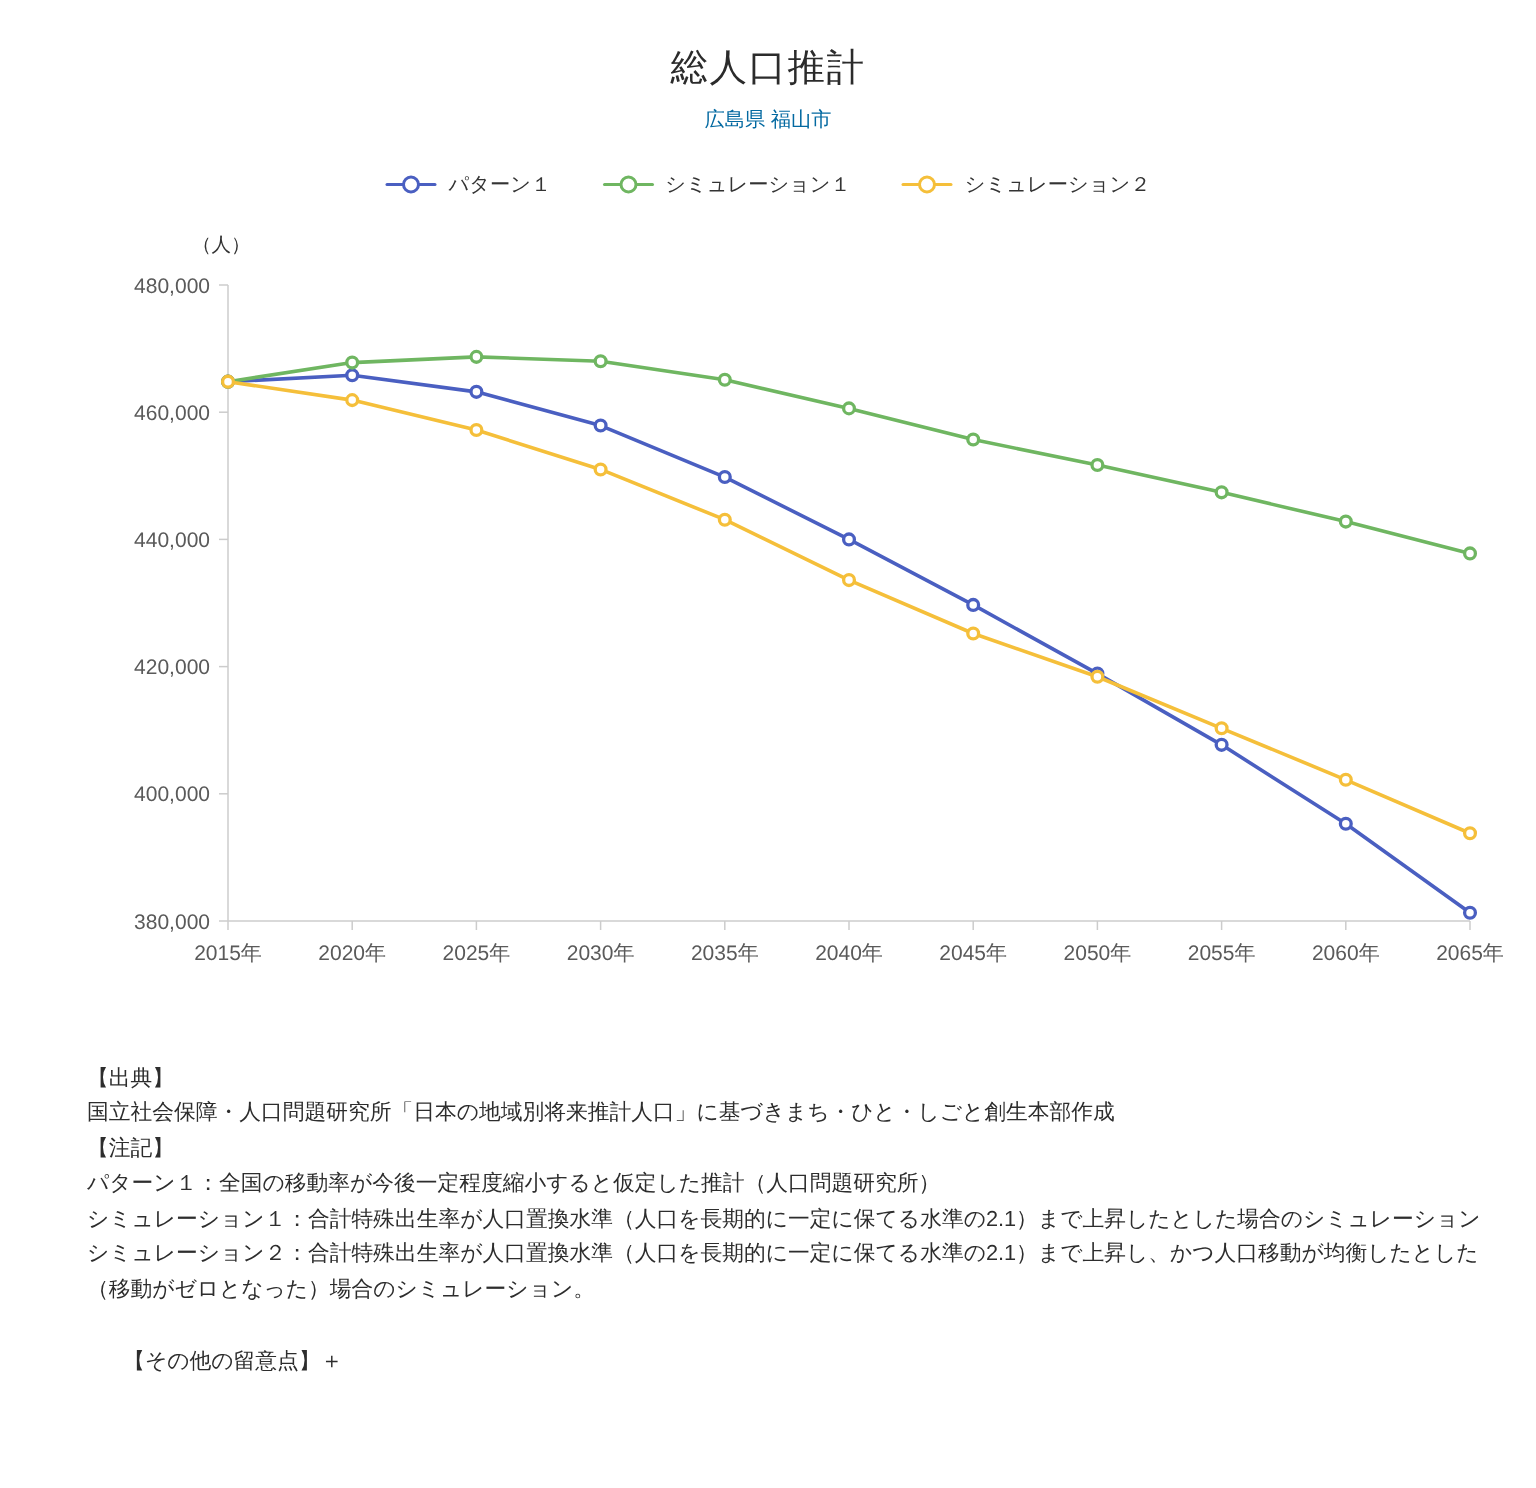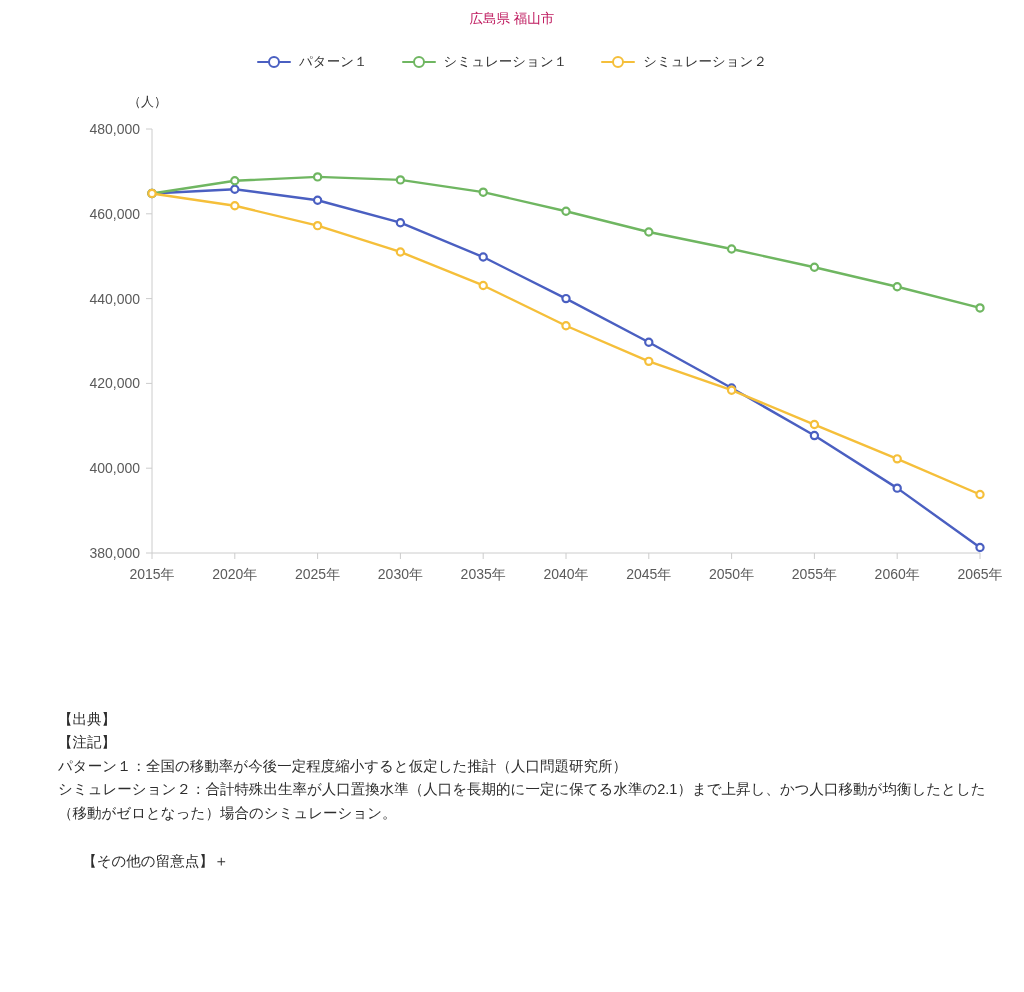--- a/index.html
+++ b/index.html
@@ -22,21 +22,21 @@
     text-align: center;
     font-size: 25px;
     color: #2b2b2b;
     margin-top: 28px;
     font-weight: 400;
     letter-spacing: 1px;
   }
   .subtitle {
     text-align: center;
     font-size: 13.5px;
-    color: #be185d;
+    color: #0369a1;
     margin-top: 10px;
   }
   .legend {
     display: flex;
     justify-content: center;
     align-items: flex-end;
     gap: 34px;
     margin-top: 25px;
   }
   .legend-item {
@@ -94,20 +94,21 @@
   }
   .notes div { white-space: pre-wrap; }
   .notes .hdr { }
   .plus { font-size: 15px; }
 </style>
 </head>
 <body>
 
 <div id="page">
 
+  <div class="title">総人口推計</div>
   <div class="subtitle">広島県 福山市</div>
 
   <div class="legend">
     <div class="legend-item">
       <span class="legend-mark">
         <span class="lline" id="ll0" style="background: rgb(74, 95, 193);"></span>
           <span class="ldot" id="ld0" style="border-color: rgb(74, 95, 193);"></span>
       </span>
       <span>パターン１</span>
     </div>
@@ -200,21 +201,23 @@
         <circle cx="626.8" cy="268.35200000000003" r="3.6" fill="#ffffff" stroke="#f5bf3a" stroke-width="2.2"></circle>
         <circle cx="709.6" cy="297.18399999999997" r="3.6" fill="#ffffff" stroke="#f5bf3a" stroke-width="2.2"></circle>
         <circle cx="792.4" cy="331.528" r="3.6" fill="#ffffff" stroke="#f5bf3a" stroke-width="2.2"></circle>
         <circle cx="875.2" cy="365.872" r="3.6" fill="#ffffff" stroke="#f5bf3a" stroke-width="2.2"></circle>
         <circle cx="958" cy="401.488" r="3.6" fill="#ffffff" stroke="#f5bf3a" stroke-width="2.2"></circle>
       </svg>
   </div>
 
   <div class="notes">
     <div class="hdr">【出典】</div>
+    <div>国立社会保障・人口問題研究所「日本の地域別将来推計人口」に基づきまち・ひと・しごと創生本部作成</div>
     <div class="hdr">【注記】</div>
     <div>パターン１：全国の移動率が今後一定程度縮小すると仮定した推計（人口問題研究所）</div>
+    <div>シミュレーション１：合計特殊出生率が人口置換水準（人口を長期的に一定に保てる水準の2.1）まで上昇したとした場合のシミュレーション</div>
     <div>シミュレーション２：合計特殊出生率が人口置換水準（人口を長期的に一定に保てる水準の2.1）まで上昇し、かつ人口移動が均衡したとした（移動がゼロとなった）場合のシミュレーション。</div>
     <div>
       <span>【その他の留意点】</span><span class="plus">＋</span>
     </div>
   </div>
 
 </div>
 
 </body></html>

